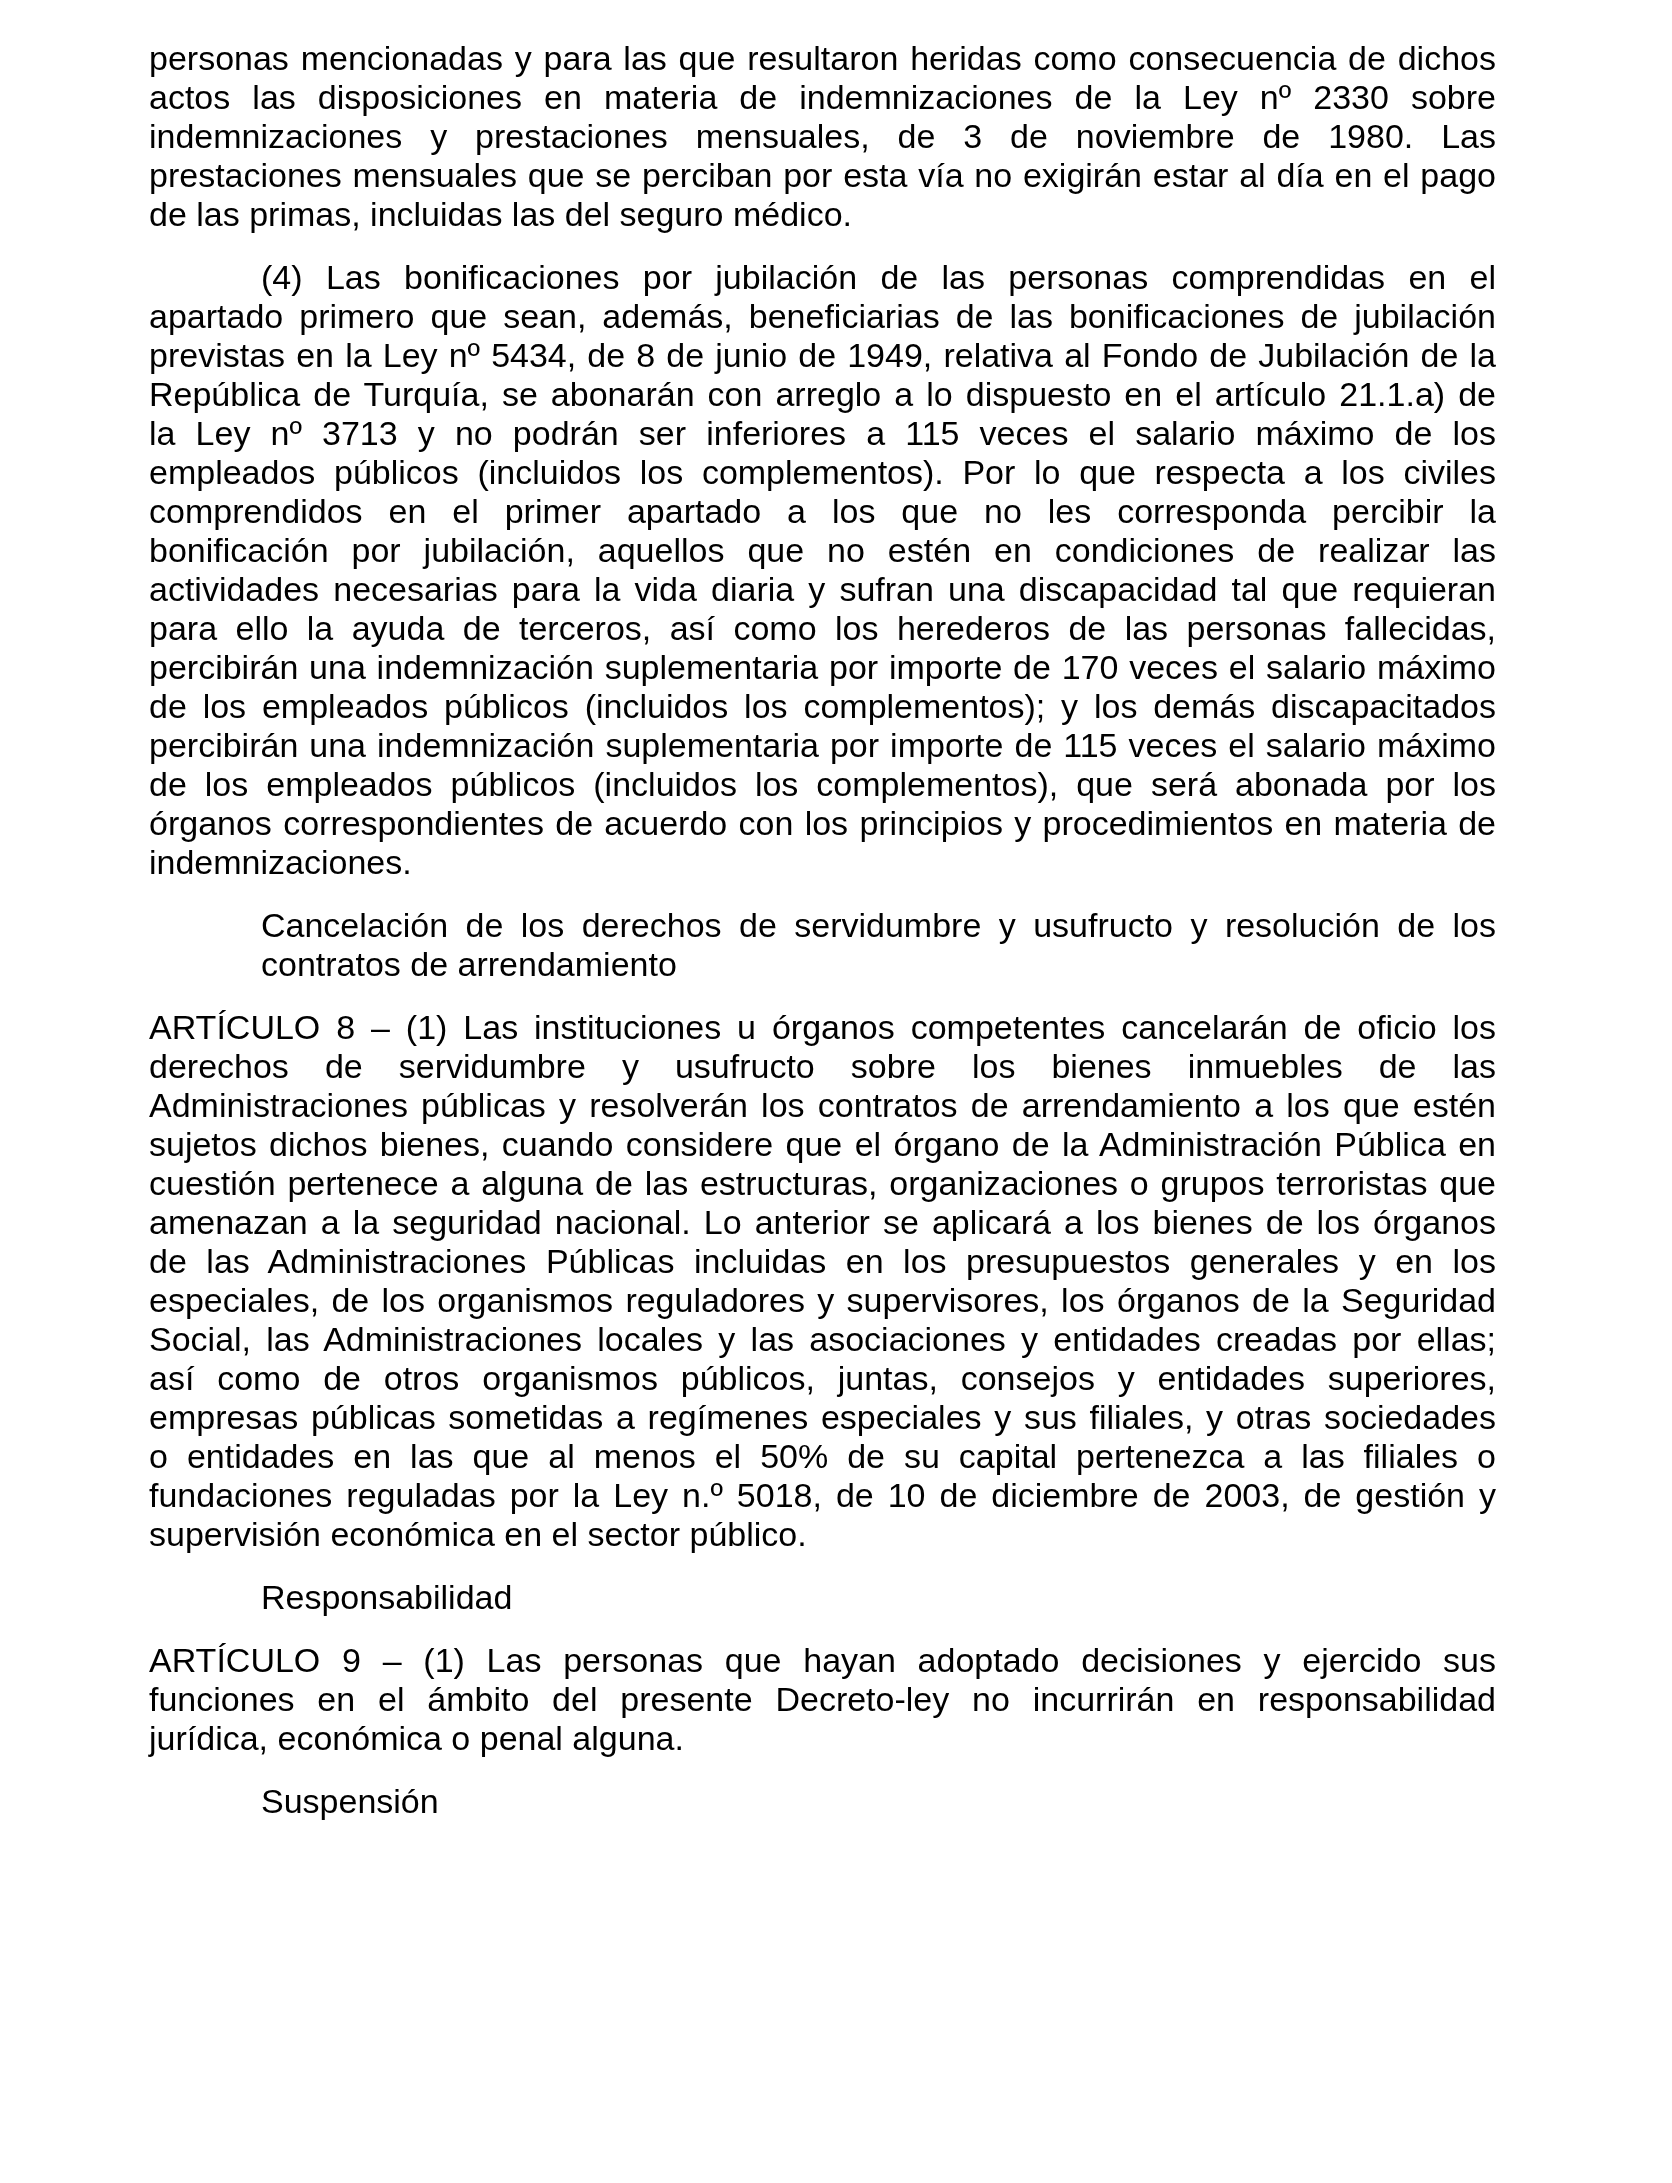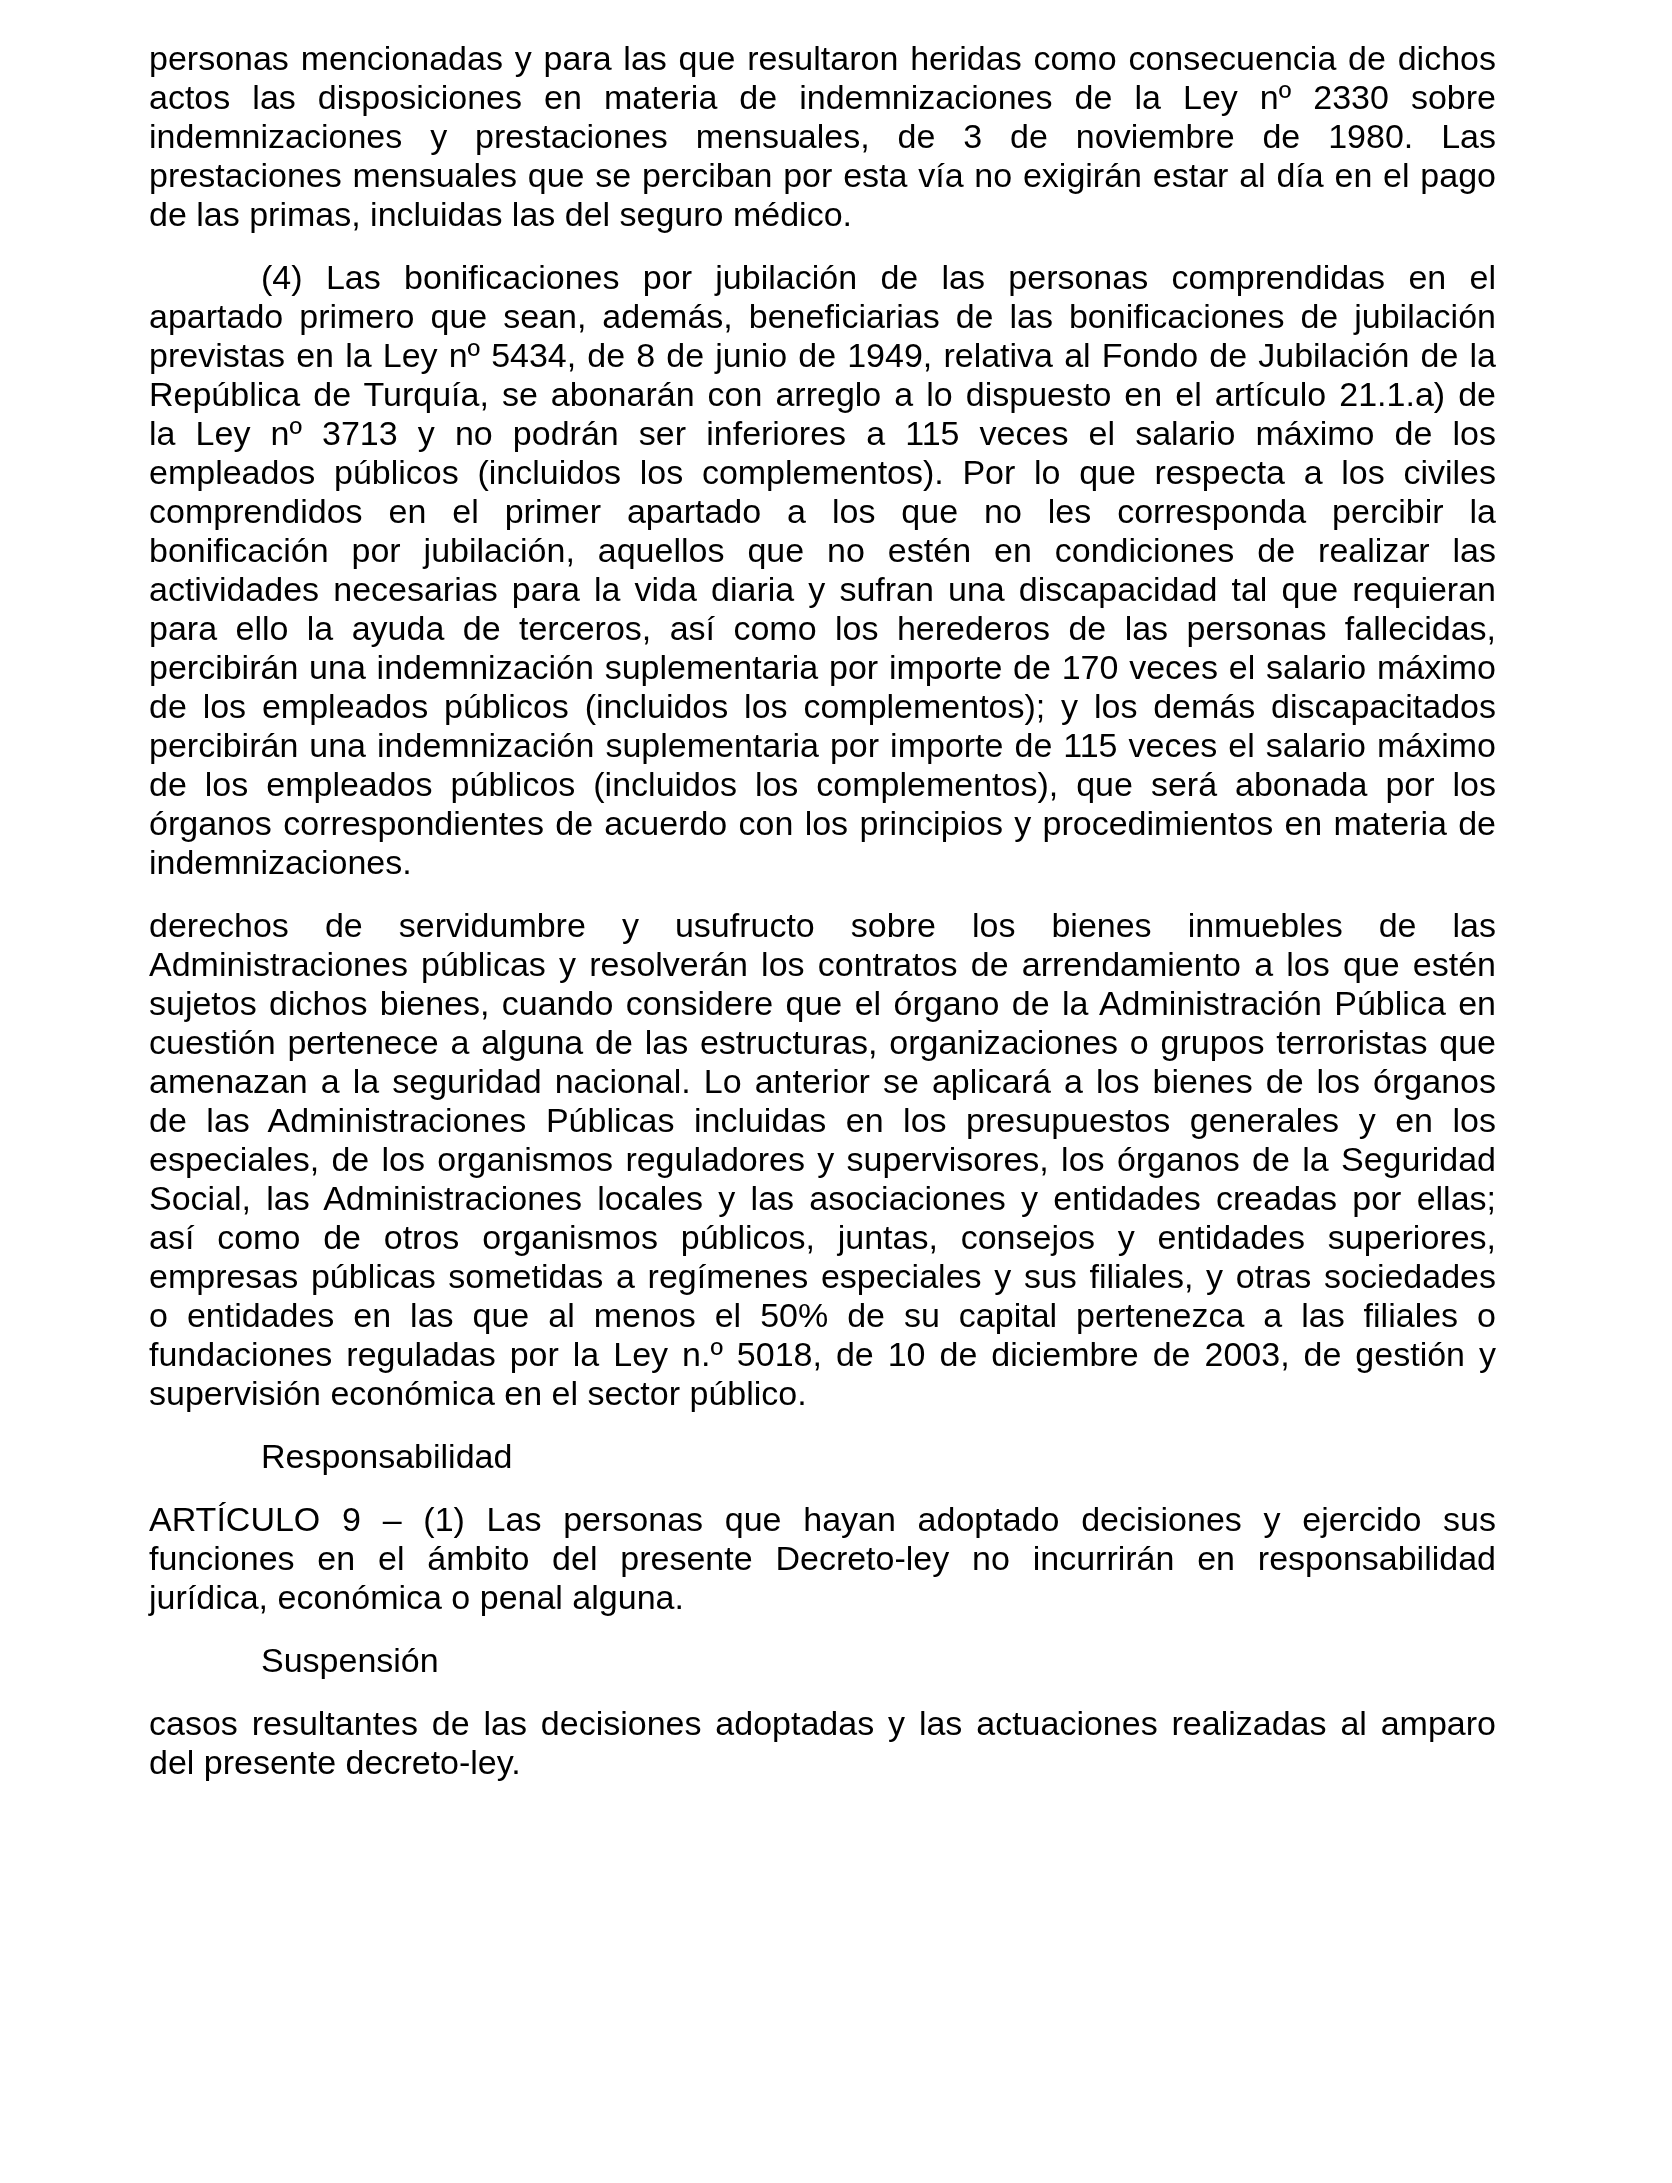--- a/index.html
+++ b/index.html
@@ -69,21 +69,26 @@
         <div class="line">bonificación por jubilación, aquellos que no estén en condiciones de realizar las</div>
         <div class="line">actividades necesarias para la vida diaria y sufran una discapacidad tal que requieran</div>
         <div class="line">para ello la ayuda de terceros, así como los herederos de las personas fallecidas,</div>
         <div class="line">percibirán una indemnización suplementaria por importe de 170 veces el salario máximo</div>
         <div class="line">de los empleados públicos (incluidos los complementos); y los demás discapacitados</div>
         <div class="line">percibirán una indemnización suplementaria por importe de 115 veces el salario máximo</div>
         <div class="line">de los empleados públicos (incluidos los complementos), que será abonada por los</div>
         <div class="line">órganos correspondientes de acuerdo con los principios y procedimientos en materia de</div>
         <div class="line last">indemnizaciones.</div>
       </div>
+      <div class="block subheading">
+        <div class="line">Cancelación de los derechos de servidumbre y usufructo y resolución de los</div>
+        <div class="line last">contratos de arrendamiento</div>
+      </div>
       <div class="block paragraph">
+        <div class="line">ARTÍCULO 8 – (1) Las instituciones u órganos competentes cancelarán de oficio los</div>
         <div class="line">derechos de servidumbre y usufructo sobre los bienes inmuebles de las</div>
         <div class="line">Administraciones públicas y resolverán los contratos de arrendamiento a los que estén</div>
         <div class="line">sujetos dichos bienes, cuando considere que el órgano de la Administración Pública en</div>
         <div class="line">cuestión pertenece a alguna de las estructuras, organizaciones o grupos terroristas que</div>
         <div class="line">amenazan a la seguridad nacional. Lo anterior se aplicará a los bienes de los órganos</div>
         <div class="line">de las Administraciones Públicas incluidas en los presupuestos generales y en los</div>
         <div class="line">especiales, de los organismos reguladores y supervisores, los órganos de la Seguridad</div>
         <div class="line">Social, las Administraciones locales y las asociaciones y entidades creadas por ellas;</div>
         <div class="line">así como de otros organismos públicos, juntas, consejos y entidades superiores,</div>
         <div class="line">empresas públicas sometidas a regímenes especiales y sus filiales, y otras sociedades</div>

